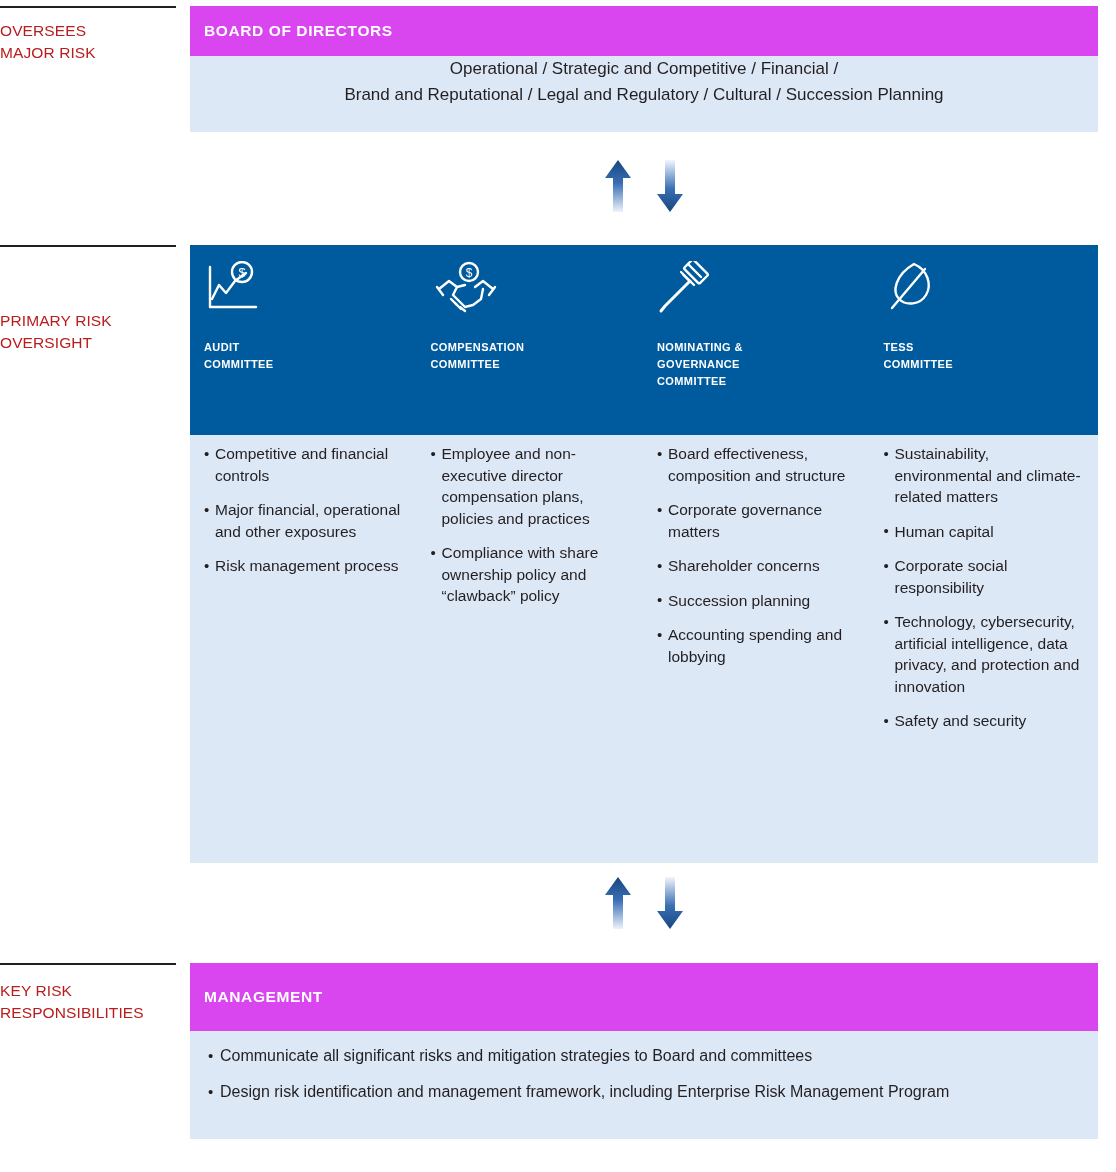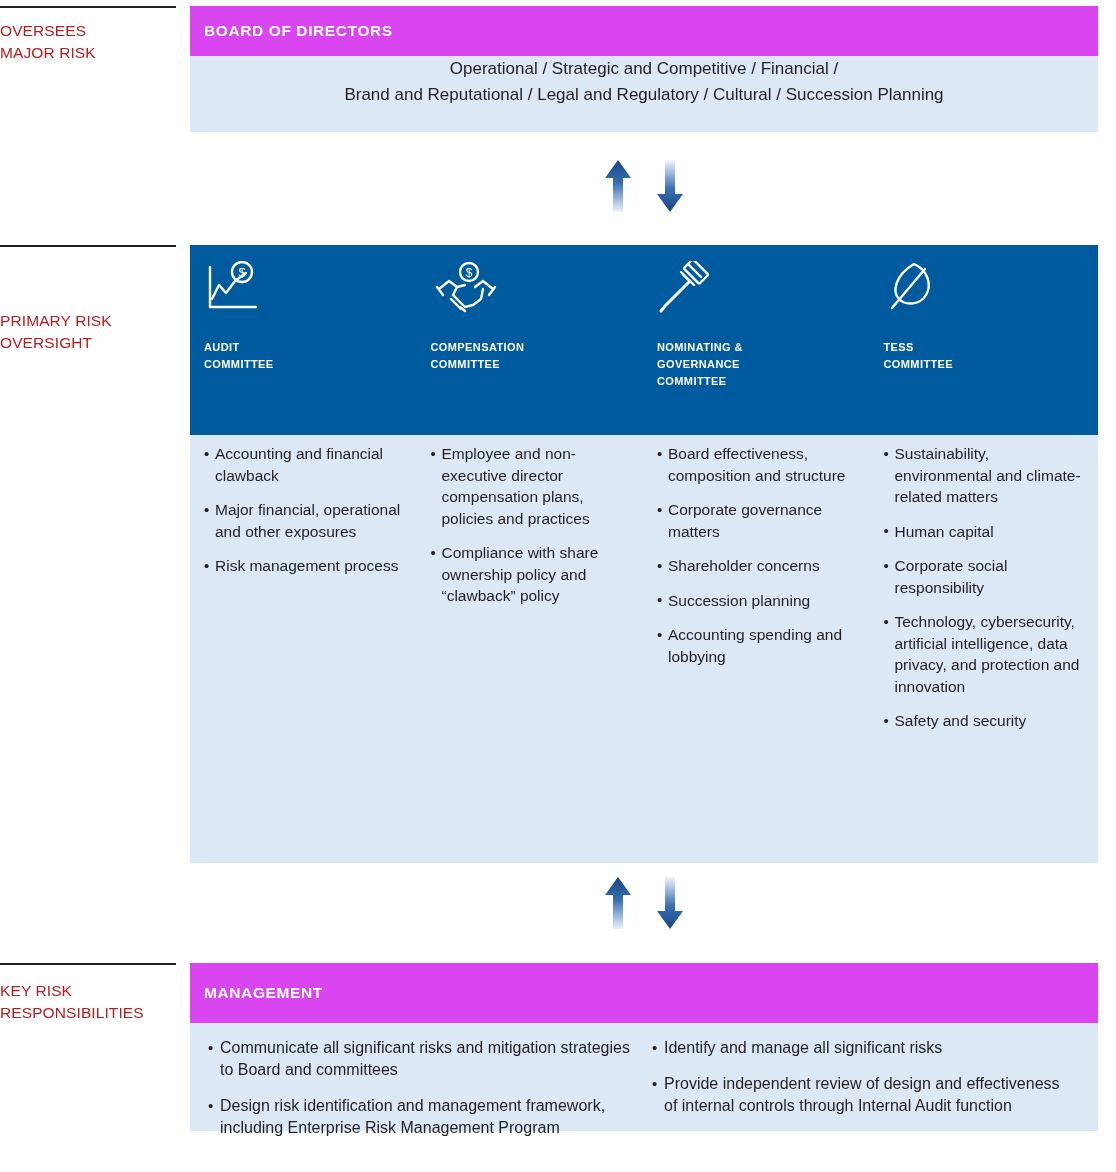--- a/index.html
+++ b/index.html
@@ -137,21 +137,21 @@
   .bullets li::before {
     content: "\2022";
     position: absolute;
     left: 0;
     top: -0.5px;
     font-size: 15px;
   }
 
   
   #mgmt-panel { top: 963px; }
-  #mgmt-panel .panel-header { height: 60px; }
+  #mgmt-panel .panel-header { height: 68px; }
   #mgmt-panel .panel-body {
     height: 108px;
     display: flex;
     padding: 14px 10px 0 10px;
   }
   .mgmt-col { flex: 1; padding: 0 14px 0 8px; box-sizing: border-box; }
   .mgmt-col .bullets li {
     font-size: 16px;
     line-height: 22px;
     margin-bottom: 14px;
@@ -272,21 +272,21 @@
       </span>
       <span class="committee-title">TESS
 COMMITTEE</span>
     </div>
 
   </div>
 
   <div class="committee-bodies">
     <div class="committee-col">
       <ul class="bullets">
-        <li>Accounting and financial clawback</li>
+        <li>Competitive and financial controls</li>
         <li>Major financial, operational and other exposures</li>
         <li>Risk management process</li>
       </ul>
     </div>
     <div class="committee-col">
       <ul class="bullets">
         <li>Employee and non-executive director compensation plans, policies and practices</li>
         <li>Compliance with share ownership policy and “clawback” policy</li>
       </ul>
     </div>
@@ -337,20 +337,14 @@
 
 <div class="panel" id="mgmt-panel">
   <div class="panel-header">MANAGEMENT</div>
   <div class="panel-body">
     <div class="mgmt-col">
       <ul class="bullets">
         <li>Communicate all significant risks and mitigation strategies to Board and committees</li>
         <li>Design risk identification and management framework, including Enterprise Risk Management Program</li>
       </ul>
     </div>
-    <div class="mgmt-col">
-      <ul class="bullets">
-        <li>Identify and manage all significant risks</li>
-        <li>Provide independent review of design and effectiveness of internal controls through Internal Audit function</li>
-      </ul>
-    </div>
   </div>
 </div>
 
 </body></html>

